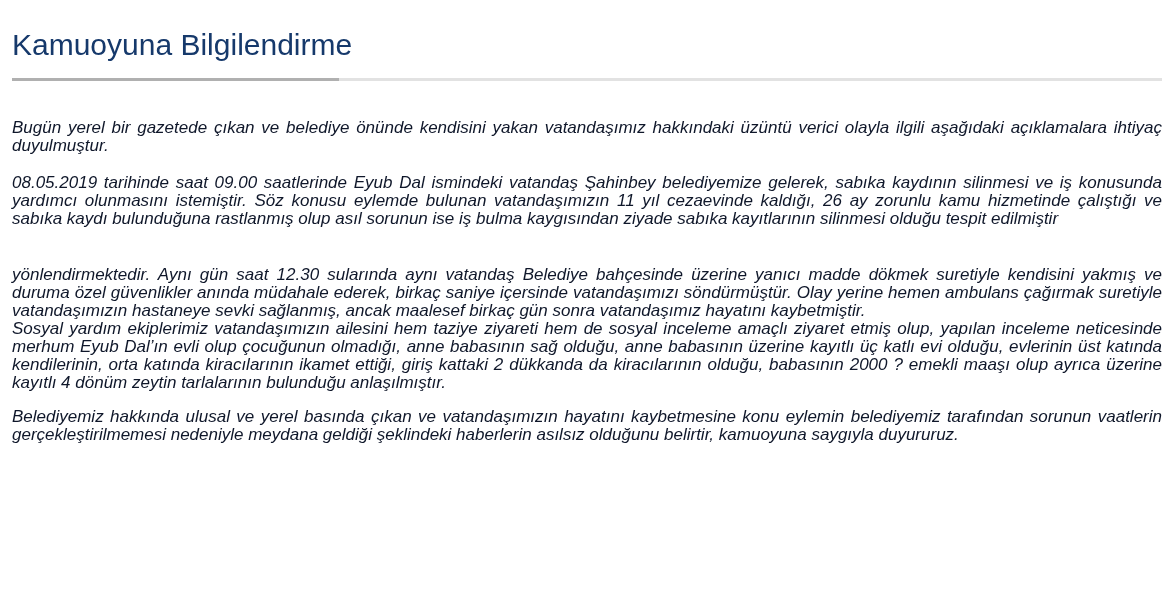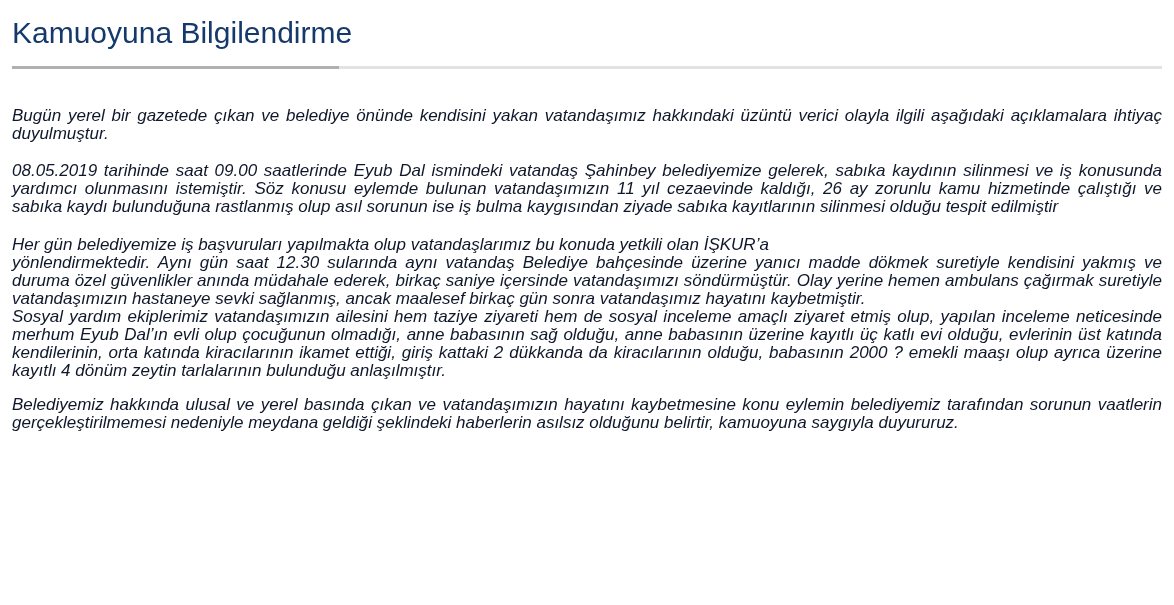--- a/index.html
+++ b/index.html
@@ -2,21 +2,21 @@
 <html><head>
 <meta charset="utf-8">
 <style>
   * { box-sizing: border-box; }
   html, body { margin: 0; padding: 0; background: #ffffff; }
   .page {
     width: 1174px;
     height: 605px;
     overflow: hidden;
     background: #ffffff;
-    padding: 0 12px;
+    padding: 12px 12px;
     font-family: "Liberation Sans", sans-serif;
   }
   .title {
     margin: 14px 0 0 0;
     font-size: 30px;
     line-height: 38px;
     font-weight: 400;
     color: #16396b;
   }
   .divider {
@@ -61,21 +61,21 @@
 
     <p class="para-1">
       <span>Bugün yerel bir gazetede çıkan ve belediye önünde kendisini yakan vatandaşımız hakkındaki üzüntü verici olayla ilgili aşağıdaki açıklamalara ihtiyaç duyulmuştur.</span>
     </p>
 
     <p class="para-2">
       <span>08.05.2019 tarihinde saat 09.00 saatlerinde Eyub Dal ismindeki vatandaş Şahinbey belediyemize gelerek, sabıka kaydının silinmesi ve iş konusunda yardımcı olunmasını istemiştir. Söz konusu eylemde bulunan vatandaşımızın 11 yıl cezaevinde kaldığı, 26 ay zorunlu kamu hizmetinde çalıştığı ve sabıka kaydı bulunduğuna rastlanmış olup  asıl sorunun ise iş bulma kaygısından ziyade sabıka kayıtlarının silinmesi olduğu tespit edilmiştir</span>
     </p>
 
     <p class="para-3">
-      <span>Her gün belediyemize iş başvuruları yapılmakta olup vatandaşlarımız bu konuda yetkili olan İŞKUR’a</span><br>
+      <br>
       <span>yönlendirmektedir. Aynı gün saat 12.30 sularında aynı vatandaş Belediye bahçesinde üzerine yanıcı madde dökmek suretiyle kendisini yakmış ve duruma özel güvenlikler anında müdahale ederek, birkaç saniye içersinde vatandaşımızı söndürmüştür. Olay yerine hemen ambulans çağırmak suretiyle vatandaşımızın hastaneye sevki sağlanmış, ancak maalesef birkaç gün sonra vatandaşımız hayatını kaybetmiştir.</span><br>
       <span>Sosyal yardım ekiplerimiz vatandaşımızın ailesini hem taziye ziyareti hem de sosyal inceleme amaçlı ziyaret etmiş olup, yapılan inceleme neticesinde merhum Eyub Dal’ın evli olup çocuğunun olmadığı, anne babasının sağ olduğu, anne babasının üzerine kayıtlı üç katlı evi olduğu, evlerinin üst katında kendilerinin, orta katında kiracılarının ikamet ettiği, giriş kattaki 2 dükkanda da kiracılarının olduğu, babasının 2000 ? emekli maaşı olup ayrıca üzerine kayıtlı 4 dönüm zeytin tarlalarının bulunduğu anlaşılmıştır.</span>
     </p>
 
     <p class="para-4">
       <span>Belediyemiz hakkında ulusal ve yerel basında çıkan ve vatandaşımızın hayatını kaybetmesine konu eylemin belediyemiz tarafından sorunun vaatlerin gerçekleştirilmemesi nedeniyle meydana geldiği şeklindeki haberlerin asılsız olduğunu belirtir, kamuoyuna saygıyla duyururuz.</span>
     </p>
 
   </div>
 </div>

